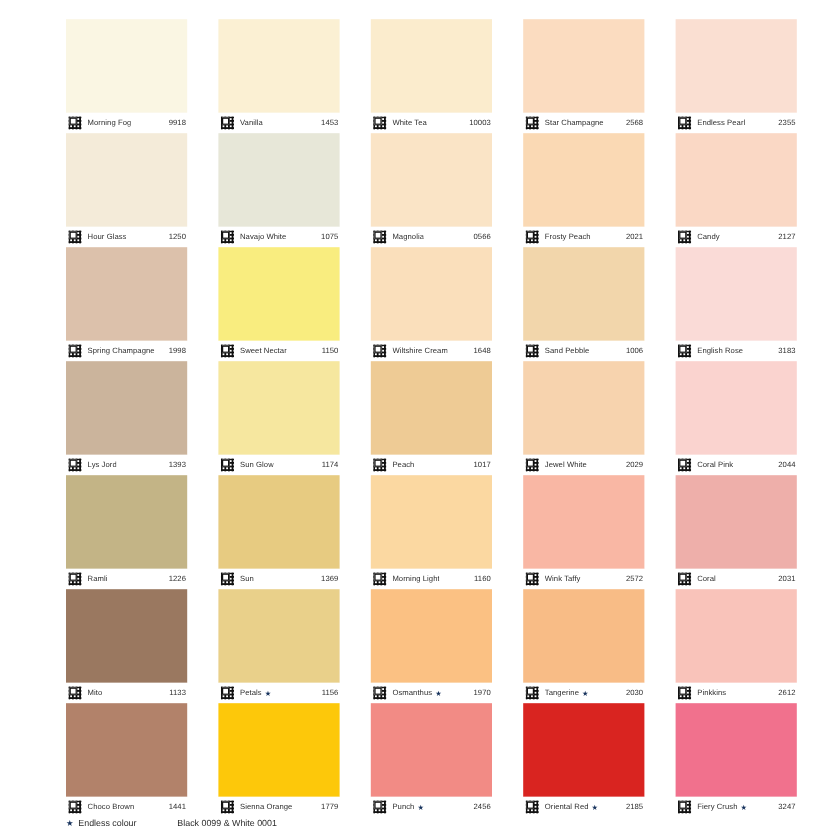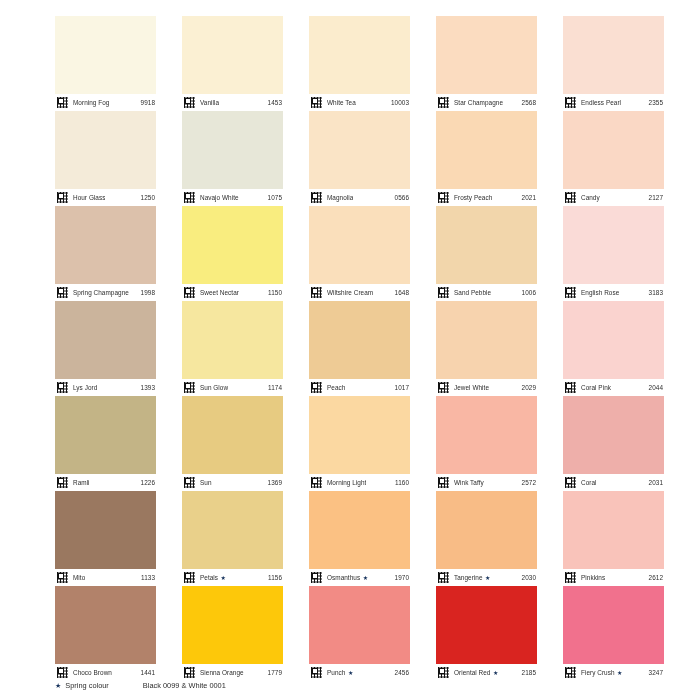--- a/index.html
+++ b/index.html
@@ -400,17 +400,17 @@
           <span class="qr"></span>
           <span class="nm">Fiery Crush</span>
           <span class="star">★</span>
           <span class="code">3247</span>
         </div>
       </div>
     </div>
 
   <div class="footer">
     <span class="f-star">★</span>
-    <span class="f-premium">Spring colour</span>
+    <span class="f-premium">Endless colour</span>
     <span>Black 0099 &amp; White 0001</span>
   </div>
 
 </div>
 
 </body></html>

